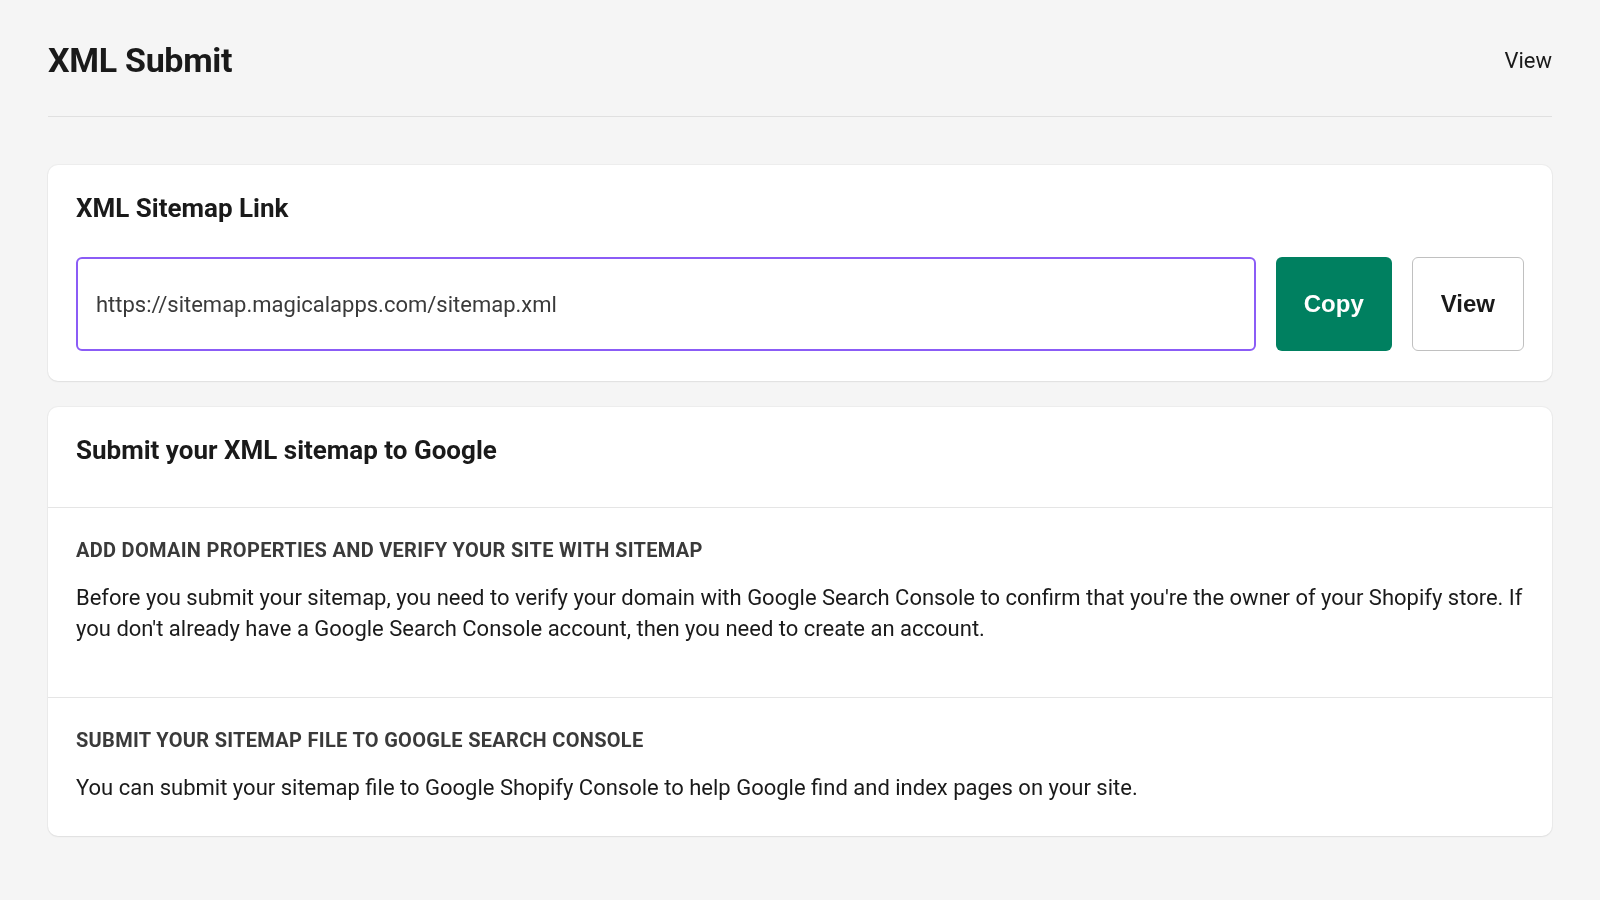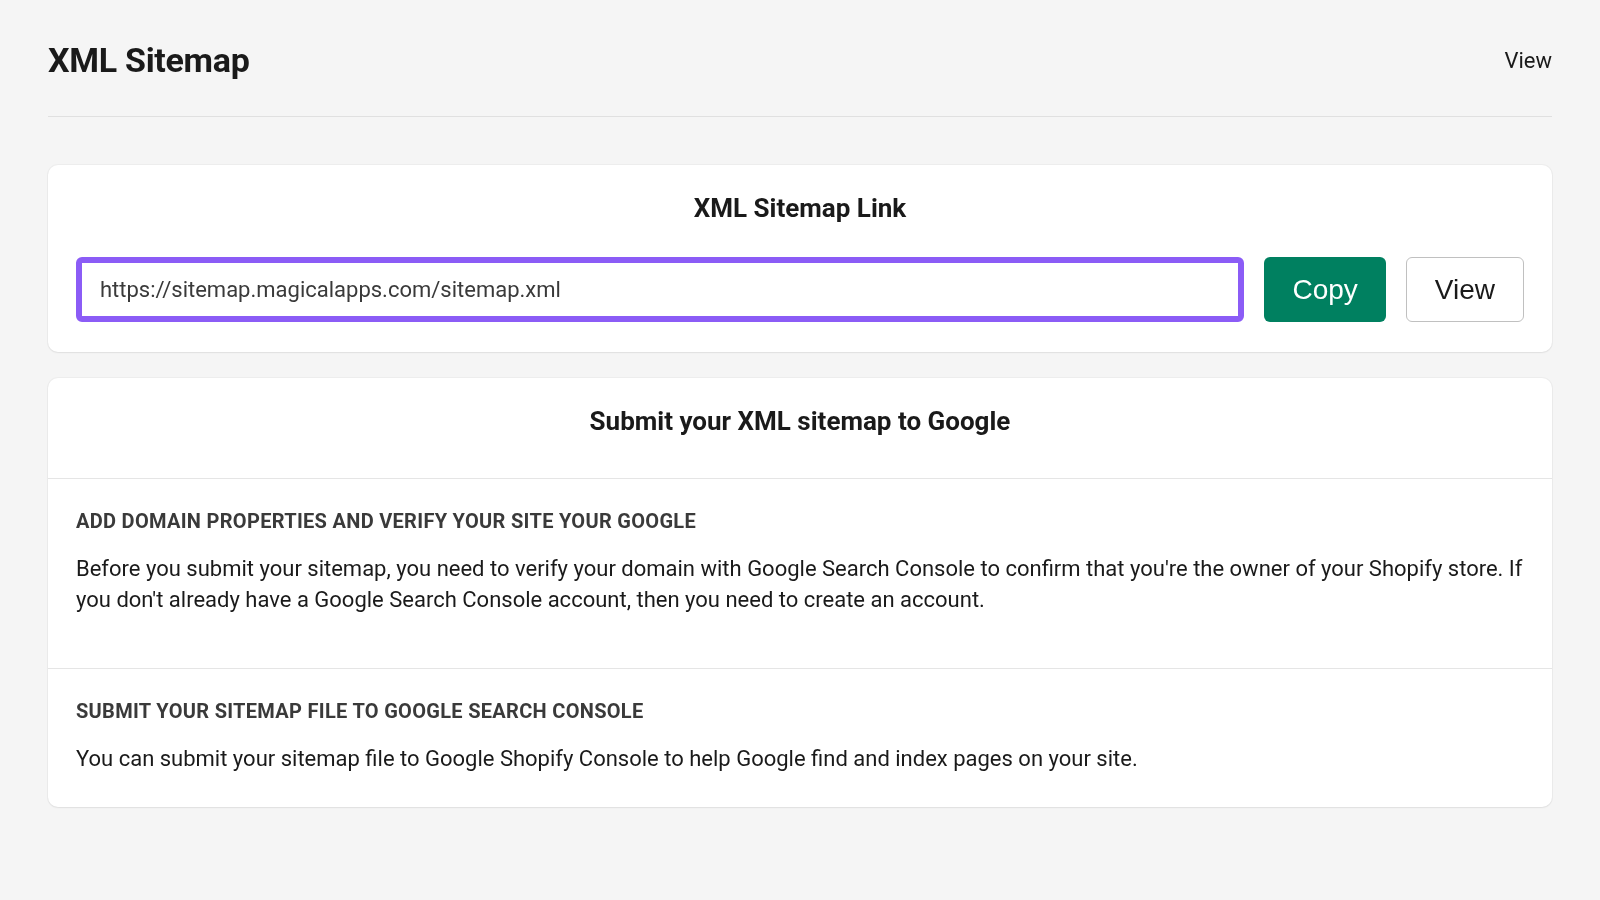--- a/index.html
+++ b/index.html
@@ -44,49 +44,48 @@
       overflow: hidden;
     }
     .card-padding {
       padding: 28px 28px 30px 28px;
     }
     .card-title {
       font-size: 26px;
       font-weight: 700;
       margin-bottom: 34px;
       color: #1a1a1a;
-      text-align: center;
     }
     .card-title-only {
       padding: 28px 28px 42px 28px;
       border-bottom: 1px solid #e5e5e5;
     }
     .card-title-only .card-title {
       margin-bottom: 0;
     }
     .link-row {
       display: flex;
       gap: 20px;
       align-items: stretch;
     }
     .url-input {
       flex: 1;
-      border: 6px solid #8b5cf6;
+      border: 2px solid #8b5cf6;
       border-radius: 6px;
       padding: 14px 18px;
       font-size: 22px;
       color: #3a3a3a;
       background: #fff;
       font-family: inherit;
     }
     .btn {
       border-radius: 6px;
-      padding: 14px 28px;
-      font-size: 28px;
-      font-weight: 400;
+      padding: 32px 28px;
+      font-size: 24px;
+      font-weight: 700;
       cursor: pointer;
       border: none;
       display: inline-flex;
       align-items: center;
       gap: 12px;
       white-space: nowrap;
     }
     .btn-primary {
       background: #008060;
       color: #fff;
@@ -124,42 +123,42 @@
       height: 22px;
       flex-shrink: 0;
     }
   </style>
 </head>
 <body>
 
 <div class="page-wrapper">
 
   <div class="header-row">
-    <h1 class="page-title">XML Sitemap</h1>
+    <h1 class="page-title">XML Submit</h1>
     <a class="header-view-link">View</a>
   </div>
 
   <div class="card">
     <div class="card-padding">
       <h2 class="card-title">XML Sitemap Link</h2>
       <div class="link-row">
         <input type="text" class="url-input" readonly="" value="https://sitemap.magicalapps.com/sitemap.xml" style="">
         <button class="btn btn-primary">Copy</button>
         <button class="btn btn-secondary">View</button>
       </div>
     </div>
   </div>
 
   <div class="card">
     <div class="card-title-only">
       <h2 class="card-title">Submit your XML sitemap to Google</h2>
     </div>
 
     <div class="section-block">
-      <div class="section-heading">ADD DOMAIN PROPERTIES AND VERIFY YOUR SITE YOUR GOOGLE</div>
+      <div class="section-heading">ADD DOMAIN PROPERTIES AND VERIFY YOUR SITE WITH SITEMAP</div>
       <p class="section-body">Before you submit your sitemap, you need to verify your domain with Google Search Console to confirm that you're the owner of your Shopify store. If you don't already have a Google Search Console account, then you need to create an account.</p>
     </div>
 
     <div class="section-block">
       <div class="section-heading">SUBMIT YOUR SITEMAP FILE TO GOOGLE SEARCH CONSOLE</div>
       <p class="section-body section-body-last">You can submit your sitemap file to Google Shopify Console to help Google find and index pages on your site.</p>
     </div>
   </div>
 
 </div>

